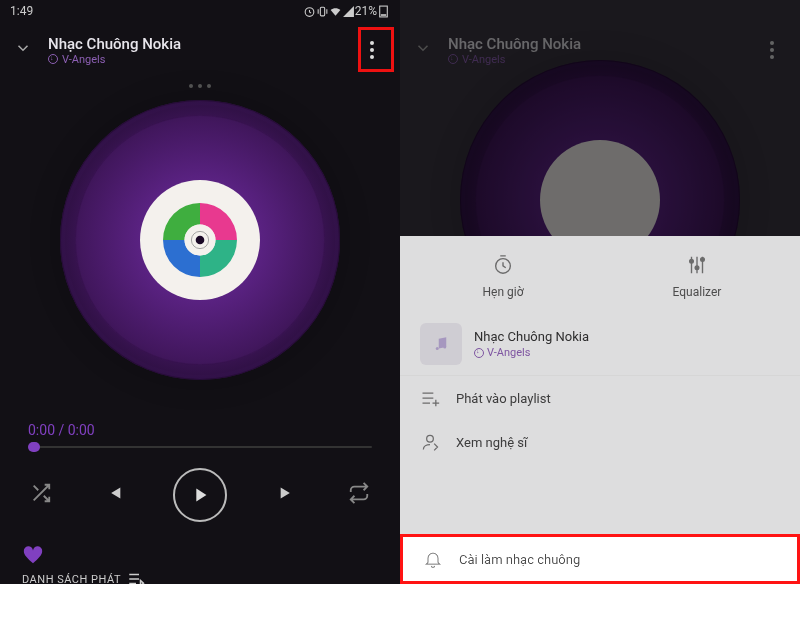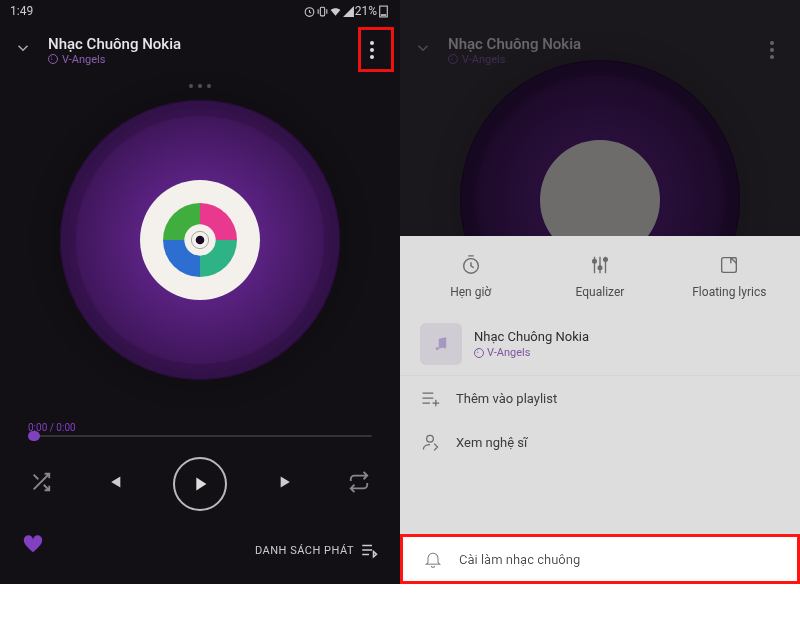--- a/index.html
+++ b/index.html
@@ -31,32 +31,32 @@
 
 
 .vinyl-wrap { display: flex; justify-content: center; }
 .vinyl { width: 280px; height: 280px; border-radius: 50%; background: radial-gradient(circle, #4d1f6e 0%, #5a2282 30%, #42175e 60%, #2c0f40 80%, #1a0826 100%); position: relative; box-shadow: 0 0 0 1px #2a0f3d inset; }
 .vinyl::before { content: ''; position: absolute; inset: 15px; border-radius: 50%; border: 1px solid rgba(0,0,0,0.1); box-shadow: 0 0 0 10px rgba(0,0,0,0.03), 0 0 0 25px rgba(0,0,0,0.04), 0 0 0 45px rgba(0,0,0,0.04); }
 .disc-center { position: absolute; top: 50%; left: 50%; width: 120px; height: 120px; transform: translate(-50%,-50%); border-radius: 50%; background: #f4f1ed; display: flex; align-items: center; justify-content: center; }
 .disc-center svg { width: 86px; height: 86px; }
 
 
 .prog-wrap { margin: 42px 28px 6px; }
-.time-text { font-size: 10px; color: #8040c0; margin-bottom: 2px; }
+.time-text { font-size: 14px; color: #8040c0; margin-bottom: 8px; }
 .track { height: 2px; background: #333; border-radius: 2px; position: relative; }
 .thumb { position: absolute; left: 0; top: -4px; width: 12px; height: 10px; background: #8040c0; border-radius: 5px; }
 
 
 .controls { display: flex; align-items: center; justify-content: space-between; padding: 14px 30px; }
 .controls svg { fill: #ccc; }
 .play-btn { width: 54px; height: 54px; border: 2px solid #bbb; border-radius: 50%; display: flex; align-items: center; justify-content: center; }
 .play-btn svg { fill: #ddd; }
 
 
-.bottom-row { display: flex; align-items: flex-end; justify-content: space-between; padding: 8px 22px 14px; }
+.bottom-row { display: flex; align-items: flex-start; justify-content: space-between; padding: 8px 22px 14px; flex-direction: column; }
 .heart svg { fill: #8040c0; }
 .queue-btn { display: flex; align-items: center; gap: 6px; font-size: 11px; color: #ccc; letter-spacing: 0.5px; }
 
 
 .comments { padding: 10px 20px; font-size: 13px; color: #888; background: #0d0c0f; height: 36px; display: flex; align-items: center; }
 .phone2 .header, .phone2 .statusbar, .phone2 .drag-dots, .phone2 .vinyl-wrap { filter: brightness(0.45); }
 .phone2 .vinyl-wrap { margin-top: -40px; }
 
 
 .sheet { position: absolute; bottom: 0; left: 0; right: 0; top: 236px; background: #f6f5f7; color: #333; display: flex; flex-direction: column; filter: brightness(0.9); }
@@ -238,27 +238,20 @@
       </div>
       <div class="sheet-cell">
         <svg viewBox="0 0 24 24">
             <path d="M6 3v18M12 3v18M18 3v18"></path>
             <circle cx="6" cy="8" r="2" fill="#777"></circle>
             <circle cx="12" cy="15" r="2" fill="#777"></circle>
             <circle cx="18" cy="6" r="2" fill="#777"></circle>
           </svg>
         <div>Equalizer</div>
       </div>
-      <div class="sheet-cell">
-        <svg viewBox="0 0 24 24">
-            <rect x="4" y="4" width="16" height="16" rx="2"></rect>
-            <path d="M14 4l6 6M14 10V4h6"></path>
-          </svg>
-        <div>Floating lyrics</div>
-      </div>
     </div>
 
     <div class="song-card">
       <div class="song-thumb">
         <svg viewBox="0 0 24 24">
             <path d="M9 18V5l10-2v13"></path>
             <circle cx="7" cy="18" r="2"></circle>
             <circle cx="17" cy="16" r="2"></circle>
           </svg>
       </div>
@@ -268,21 +261,21 @@
           <span class="subtitle-icon" style="border-color:#8c5fb3"></span>
           <span>V-Angels</span>
         </div>
       </div>
     </div>
 
     <div class="menu-row">
       <svg viewBox="0 0 24 24">
           <path d="M3 6h13M3 12h13M3 18h9M19 14v8M15 18h8"></path>
         </svg>
-      <span>Thêm vào playlist</span>
+      <span>Phát vào playlist</span>
     </div>
     <div class="menu-row">
       <svg viewBox="0 0 24 24">
           <circle cx="12" cy="8" r="4"></circle>
           <path d="M4 21c0-4 4-6 8-6M17 14l4 4-4 4"></path>
         </svg>
       <span>Xem nghệ sĩ</span>
     </div>
   </div>
 

